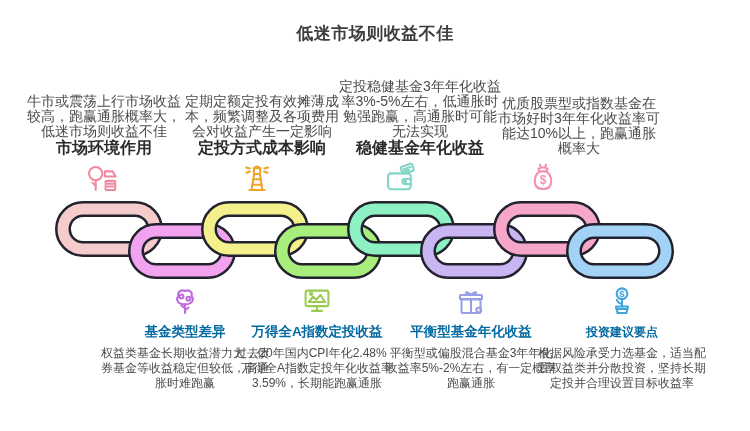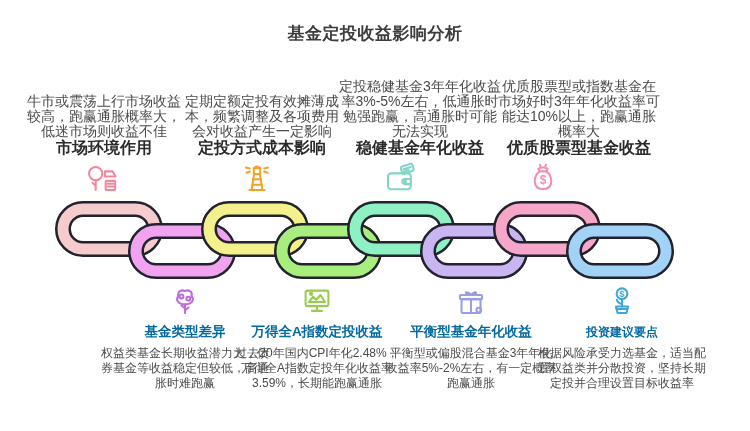--- a/index.html
+++ b/index.html
@@ -67,37 +67,36 @@
   .bb1{left:99px;width:172px;}
   .bb2{left:231px;width:172px;}
   .bb3{left:385px;width:172px;justify-content:flex-end;}
   .bb4{left:538px;width:168px;}
 </style>
 </head>
 <body>
 
 <div class="page">
 
-  <div class="title">基金定投收益影响分析</div>
+  <div class="title">低迷市场则收益不佳</div>
 
   <div class="top-block tb1">
     <p class="body">牛市或震荡上行市场收益较高，跑赢通胀概率大，低迷市场则收益不佳</p>
     <div class="heading">市场环境作用</div>
   </div>
   <div class="top-block tb2">
     <p class="body">定期定额定投有效摊薄成本，频繁调整及各项费用会对收益产生一定影响</p>
     <div class="heading">定投方式成本影响</div>
   </div>
   <div class="top-block tb3">
     <p class="body">定投稳健基金3年年化收益率3%-5%左右，低通胀时勉强跑赢，高通胀时可能无法实现</p>
     <div class="heading">稳健基金年化收益</div>
   </div>
   <div class="top-block tb4">
     <p class="body">优质股票型或指数基金在市场好时3年年化收益率可能达10%以上，跑赢通胀概率大</p>
-    <div class="heading">优质股票型基金收益</div>
   </div>
 
   <div class="icon ti1" style="color: rgb(242, 136, 158);">
     <svg viewBox="0 0 24 24" fill="none" stroke="currentColor" stroke-width="1.3" stroke-linecap="round" stroke-linejoin="round">
       <circle cx="8" cy="8.6" r="4.2"></circle>
       <path d="M8 12.8 V19"></path>
       <path d="M8 16.2 L6 14.4"></path>
       <path d="M13.8 10.4 h6.8 l-1.9 -3.2 h-4.9 z"></path>
       <rect x="14.3" y="13.2" width="6" height="5.8" rx="0.6"></rect>
       <path d="M15.5 15 h3.6 M15.5 16.7 h3.6"></path>

